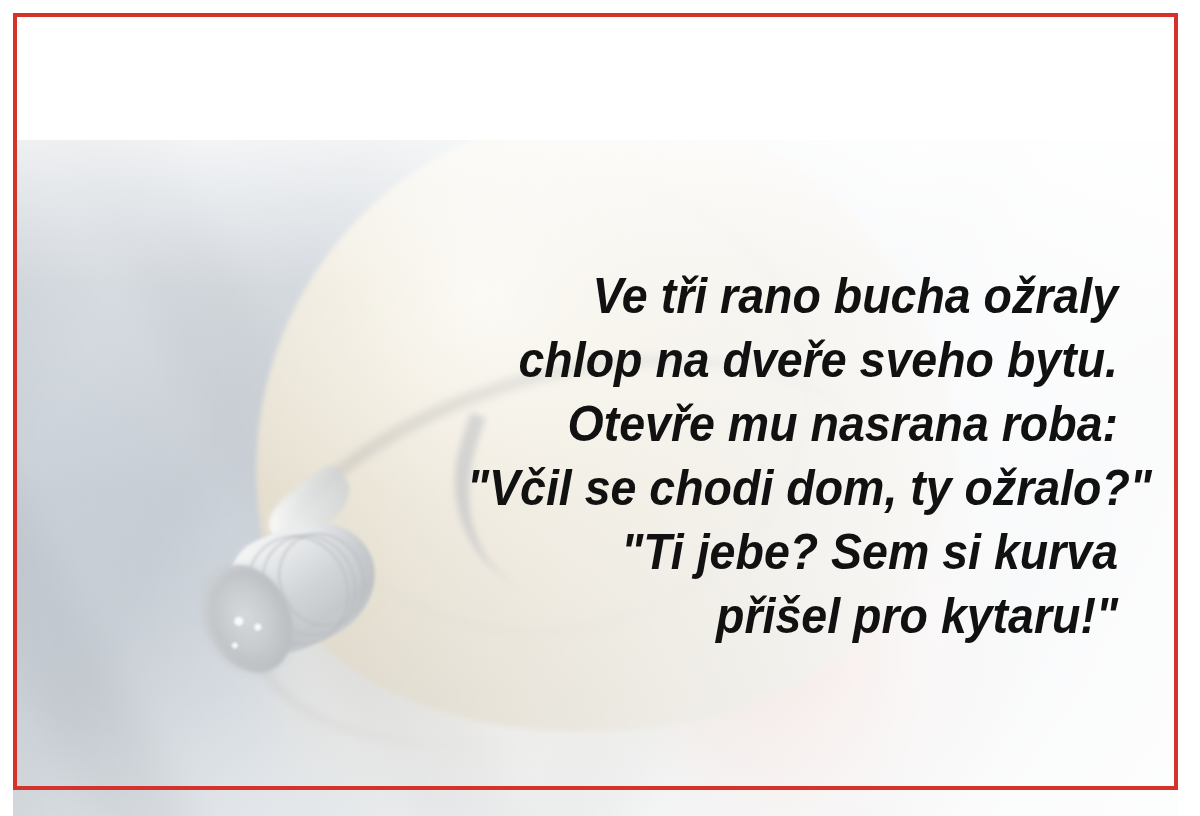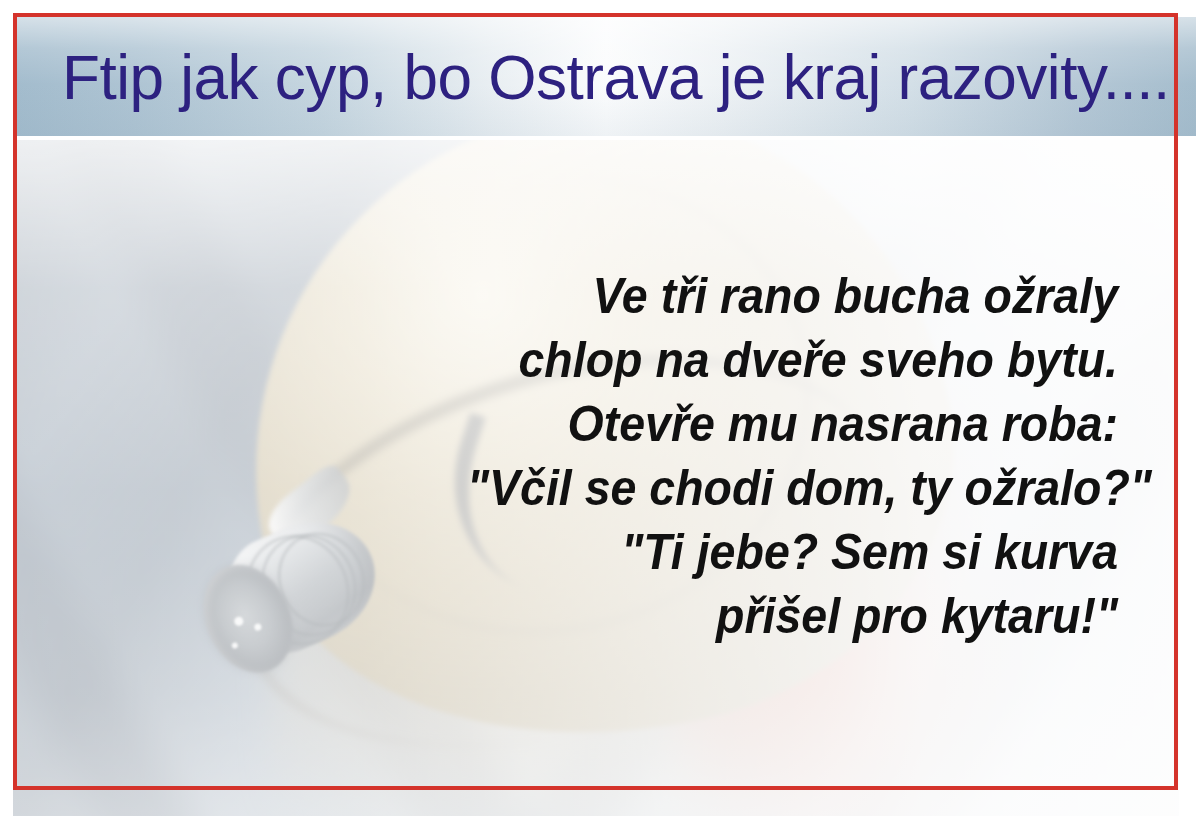--- a/index.html
+++ b/index.html
@@ -316,21 +316,17 @@
 
   <div class="joke">
     <span class="joke-line">Ve tři rano bucha ožraly</span>
     <span class="joke-line">chlop na dveře sveho bytu.</span>
     <span class="joke-line">Otevře mu nasrana roba:</span>
     <span class="joke-line">"Včil se chodi dom, ty ožralo?"</span>
     <span class="joke-line">"Ti jebe? Sem si kurva</span>
     <span class="joke-line">přišel pro kytaru!"</span>
   </div>
 
-  <div class="banner">
-    <div class="banner-sheen"></div>
-    <h1 class="banner-title">Ftip jak cyp, bo Ostrava je kraj razovity....</h1>
-  </div>
   <div class="banner-underline"></div>
 
   <div class="red-frame"></div>
 
 </div>
 
 </body></html>

